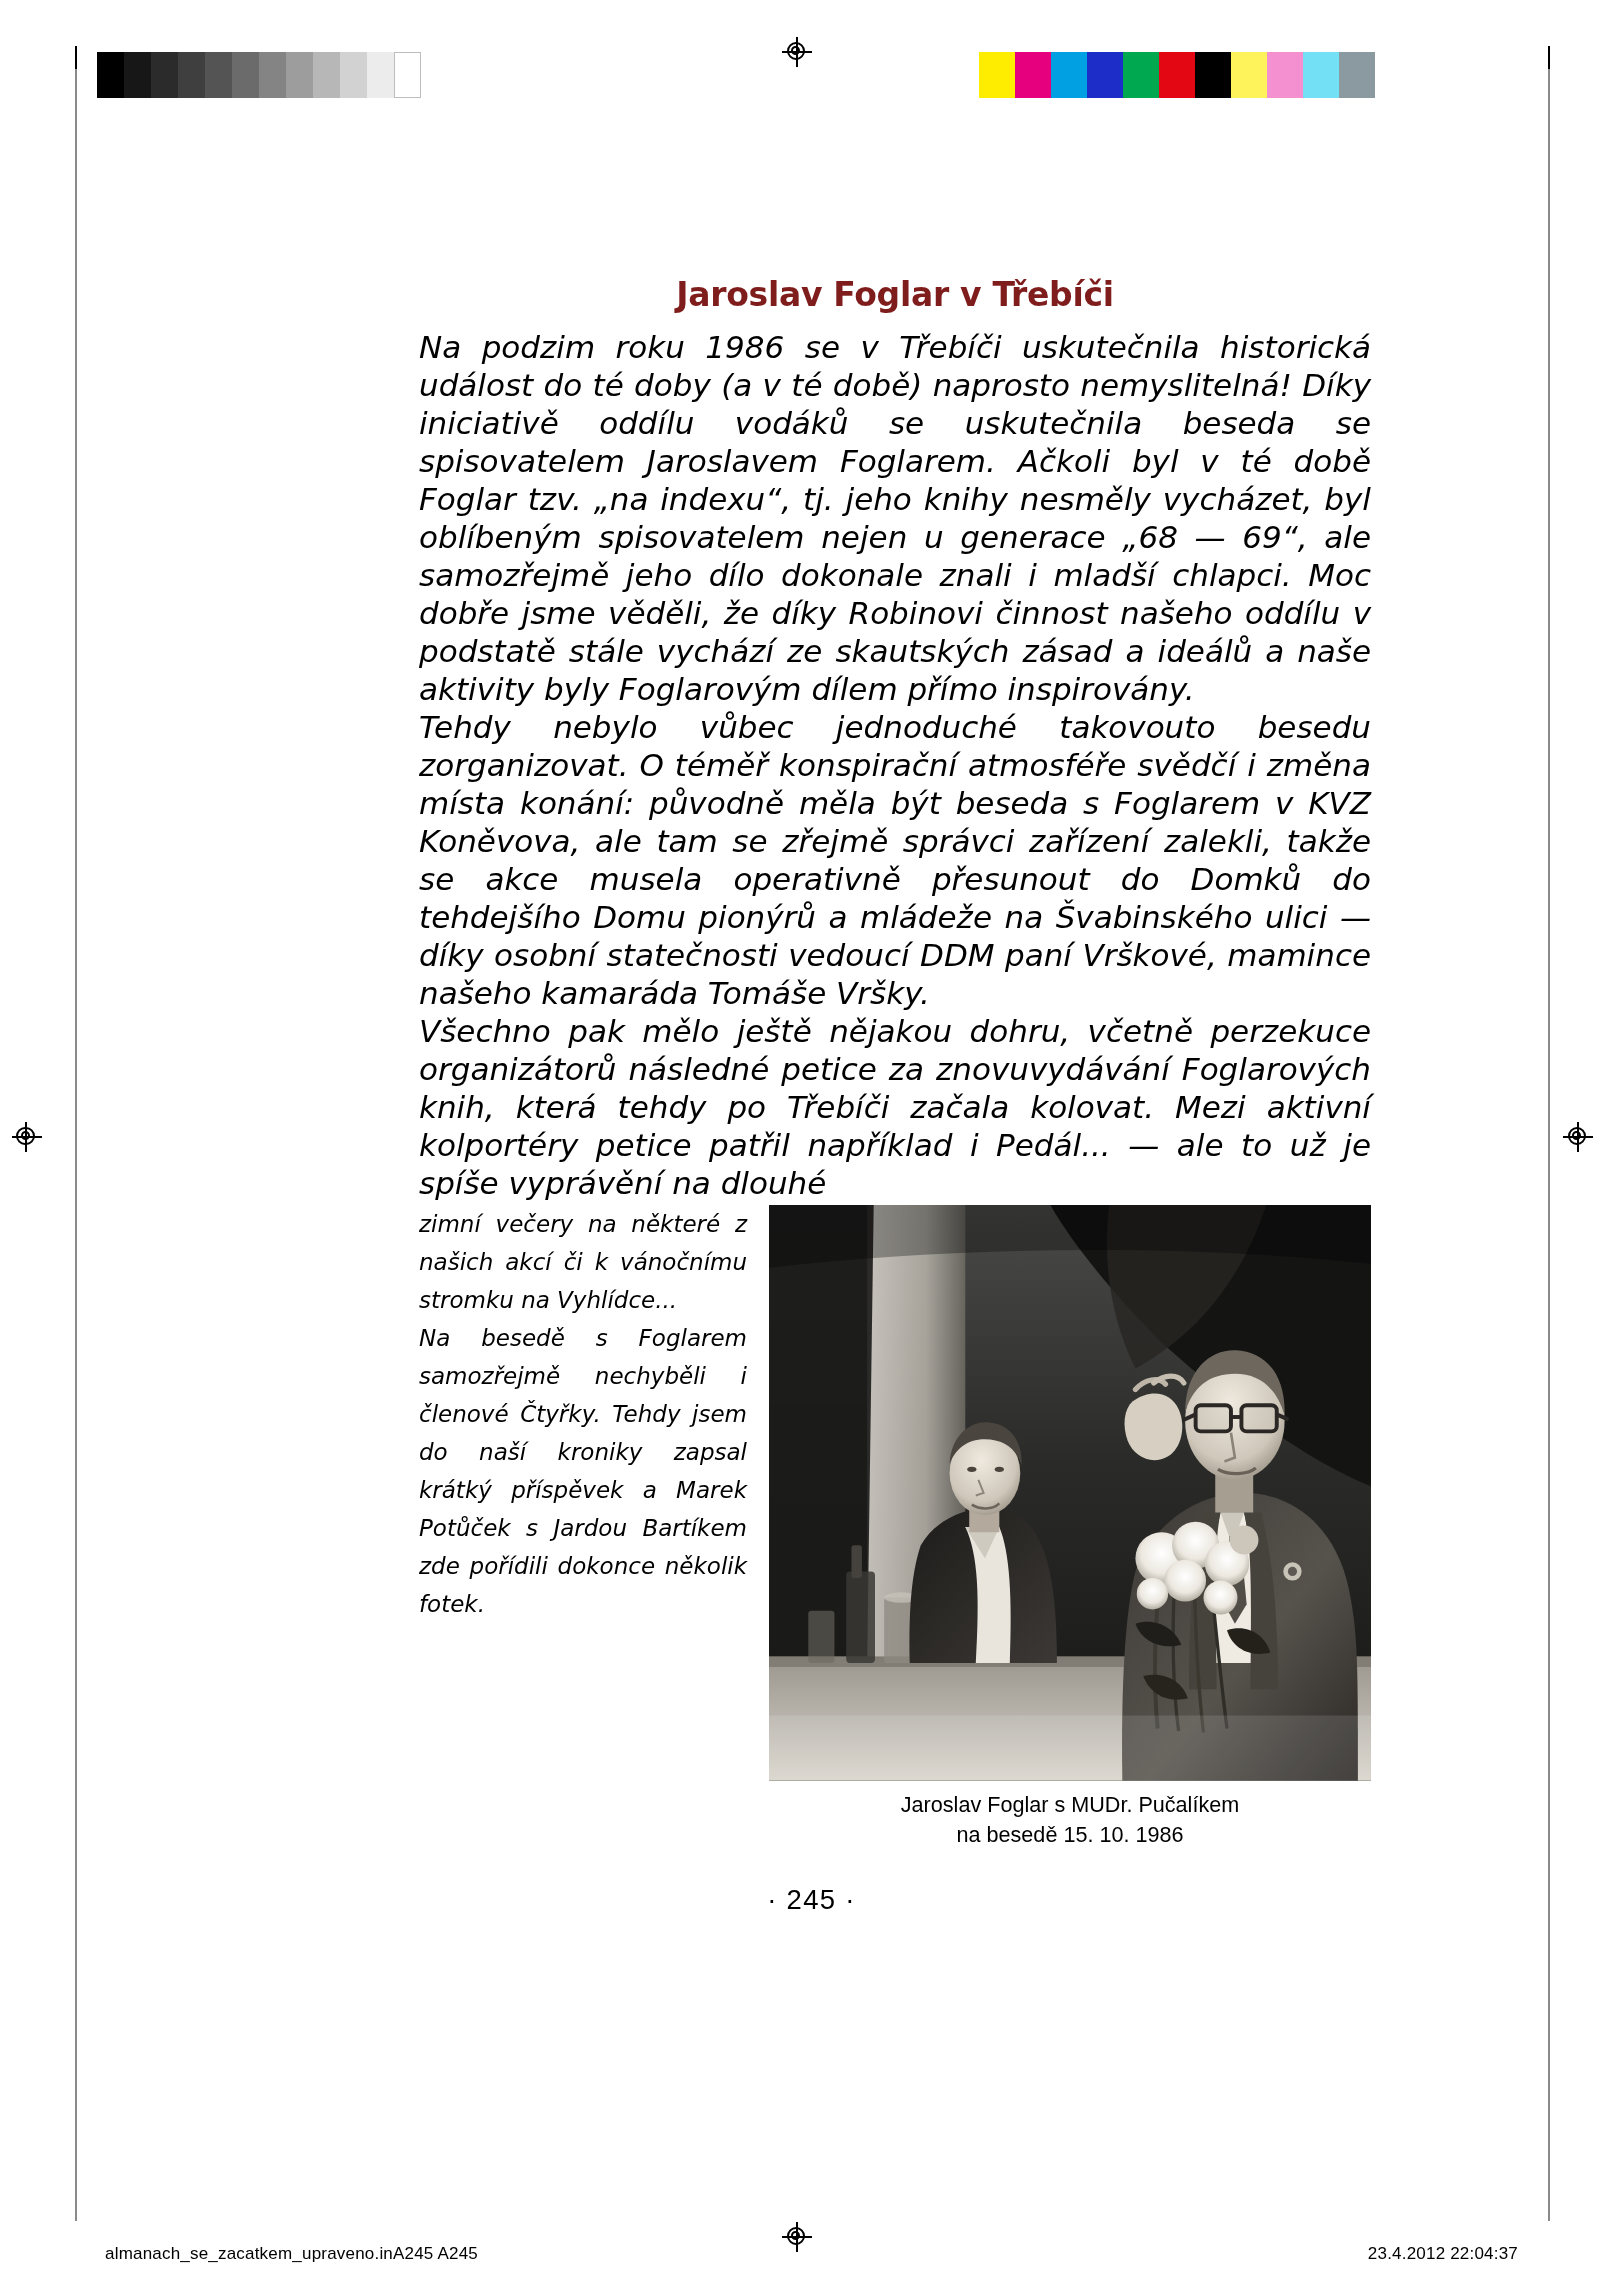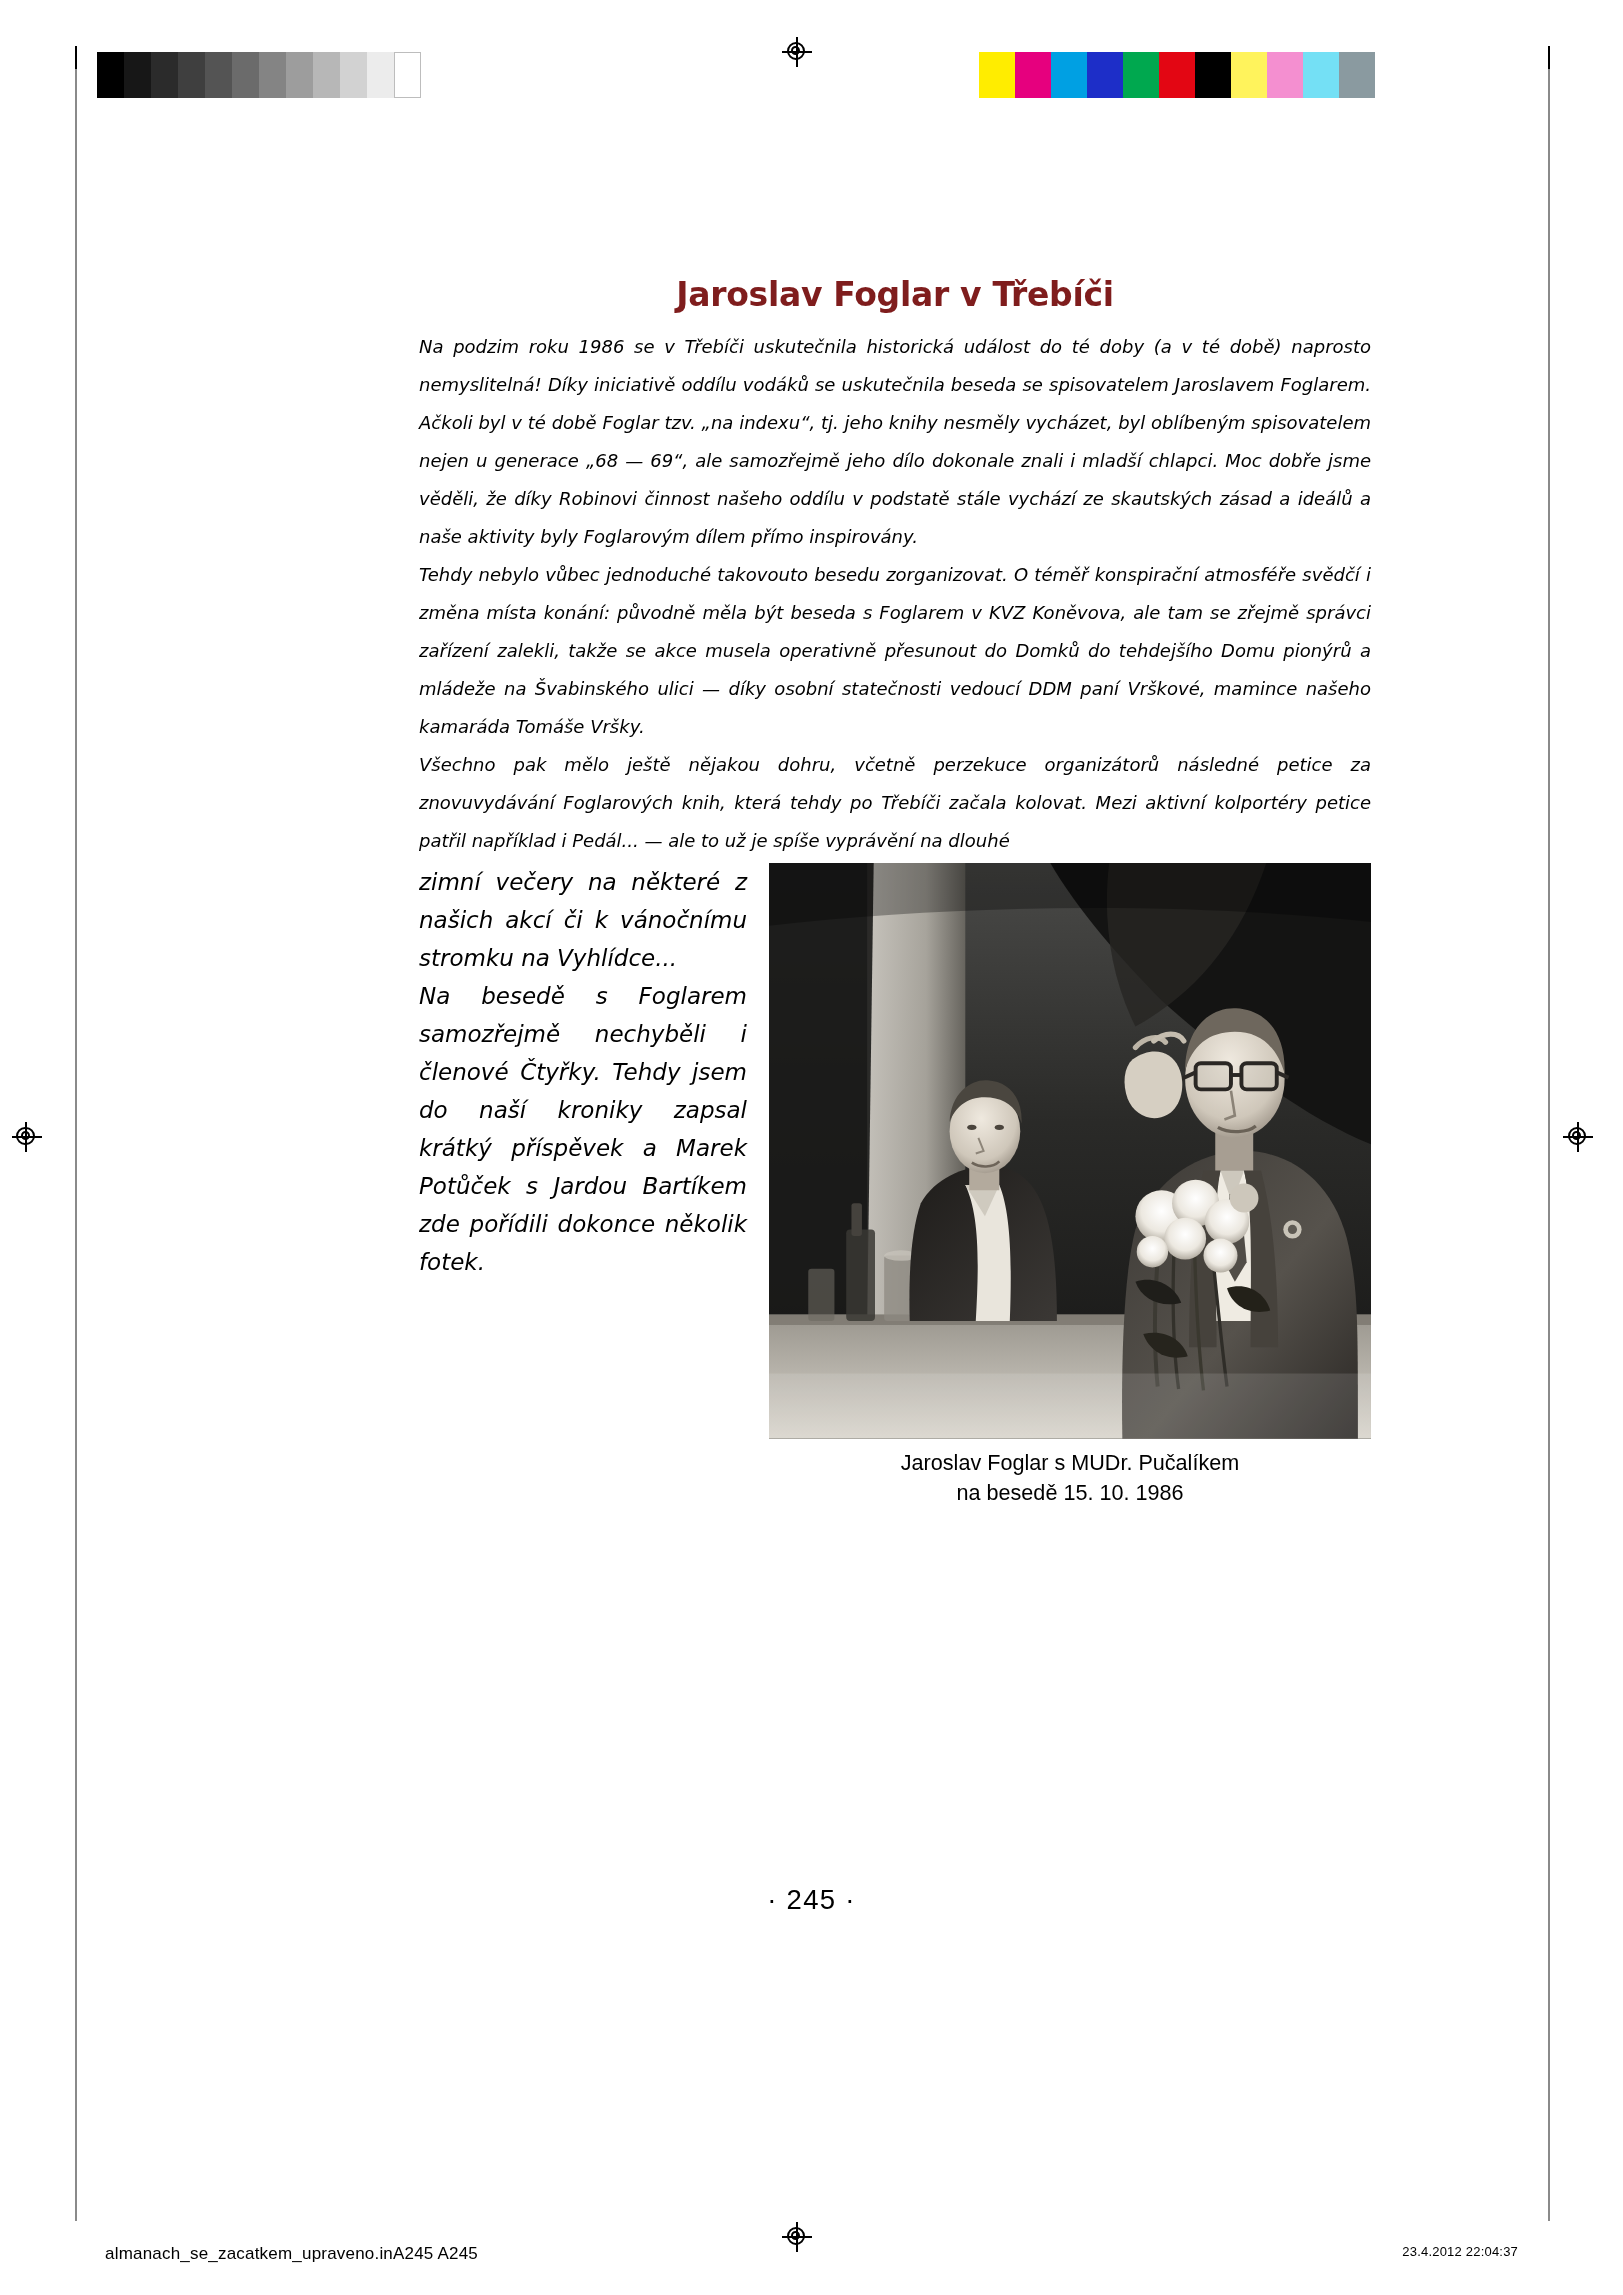--- a/index.html
+++ b/index.html
@@ -109,21 +109,21 @@
     font-family: "DejaVu Sans", sans-serif;
     font-weight: bold;
     font-size: 33px;
     letter-spacing: -0.3px;
     color: #7f1d1d;
     margin: 0 0 14.4px 0;
   }
   .para {
     font-family: "DejaVu Sans", sans-serif;
     font-style: italic;
-    font-size: 18px;
+    font-size: 31px;
     line-height: 38px;
     text-align: justify;
     text-justify: inter-word;
     color: #000;
     margin: 0;
   }
   .para.last-full {
     margin-bottom: 0;
   }
 
@@ -187,21 +187,21 @@
     font-family: "Liberation Sans", sans-serif;
     font-size: 17px;
     color: #000;
     letter-spacing: 0.2px;
   }
   .footer-right {
     position: absolute;
     right: 105px;
     top: 2244px;
     font-family: "Liberation Sans", sans-serif;
-    font-size: 13px;
+    font-size: 17px;
     color: #000;
     letter-spacing: 0.2px;
   }
 </style>
 </head>
 <body>
 
 <div class="calib-wrap">
   <div class="crop-mark crop-v-left"></div>
   <div class="crop-mark crop-v-right"></div>

